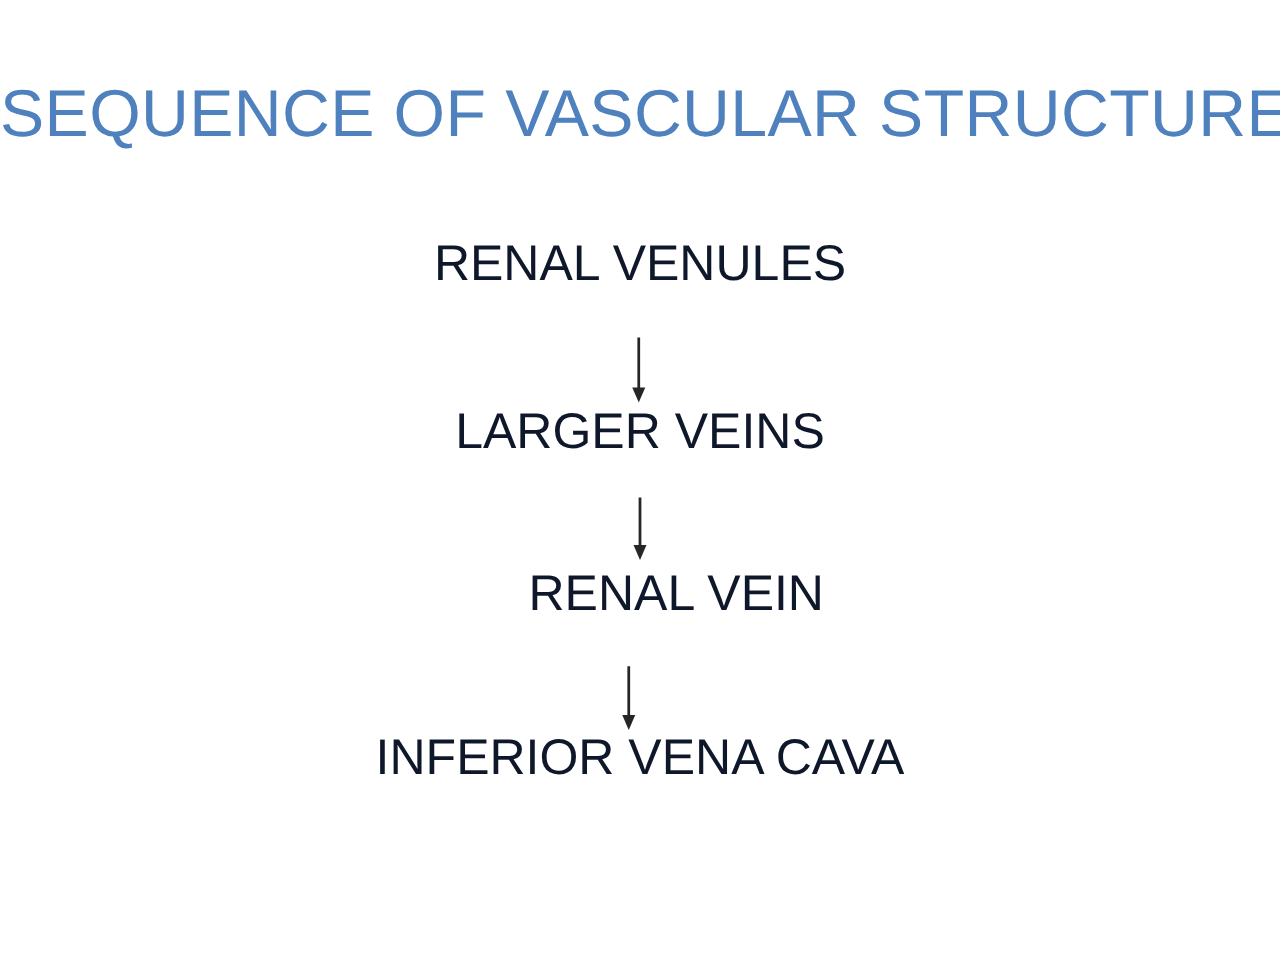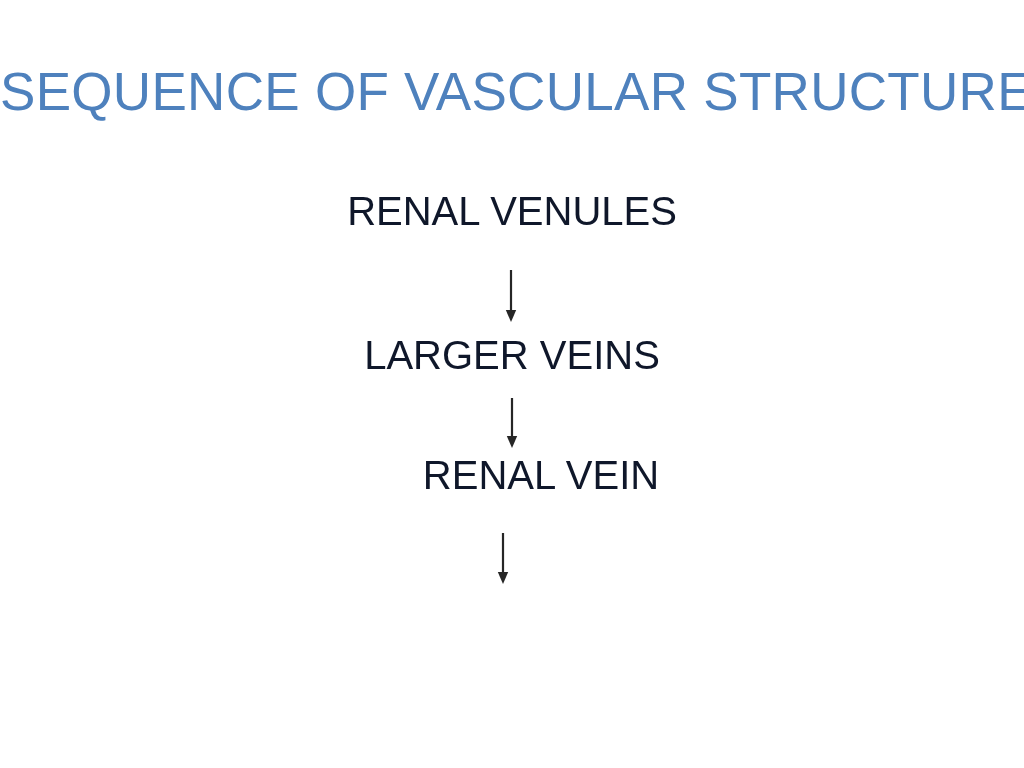--- a/index.html
+++ b/index.html
@@ -55,21 +55,21 @@
     text-align: center;
     color: #0f172a;
     font-family: "Liberation Sans", sans-serif;
     font-size: 40px;
     font-weight: 400;
     line-height: 46px;
     white-space: nowrap;
   }
 
   .flow-node.n0 { top: 188px; }
-  .flow-node.n1 { top: 332px; }
+  .flow-node.n1 { top: 322px; }
   .flow-node.n2 { top: 452px; margin-left: 29px; }
   .flow-node.n3 { top: 583px; }
 
   
   .flow-arrow {
     position: absolute;
   }
   .flow-arrow.a0 { left: 497px; top: 268px;  width: 30px; height: 56px; }
   .flow-arrow.a1 { left: 498px; top: 396px;  width: 30px; height: 54px; }
   .flow-arrow.a2 { left: 489px; top: 531px;  width: 30px; height: 55px; }
@@ -106,15 +106,16 @@
 
     <div class="flow-node n2">RENAL VEIN</div>
 
     <div class="flow-arrow a2">
       <svg width="30" height="55" viewBox="0 0 30 55" xmlns="http://www.w3.org/2000/svg">
         <line class="arrow-line" x1="14" y1="2" x2="14" y2="43"></line>
         <polygon class="arrow-head" points="14,53 8.8,41 19.2,41"></polygon>
       </svg>
     </div>
 
+    <div class="flow-node n3">INFERIOR VENA CAVA</div>
 
   </div>
 </div>
 
 </body></html>

